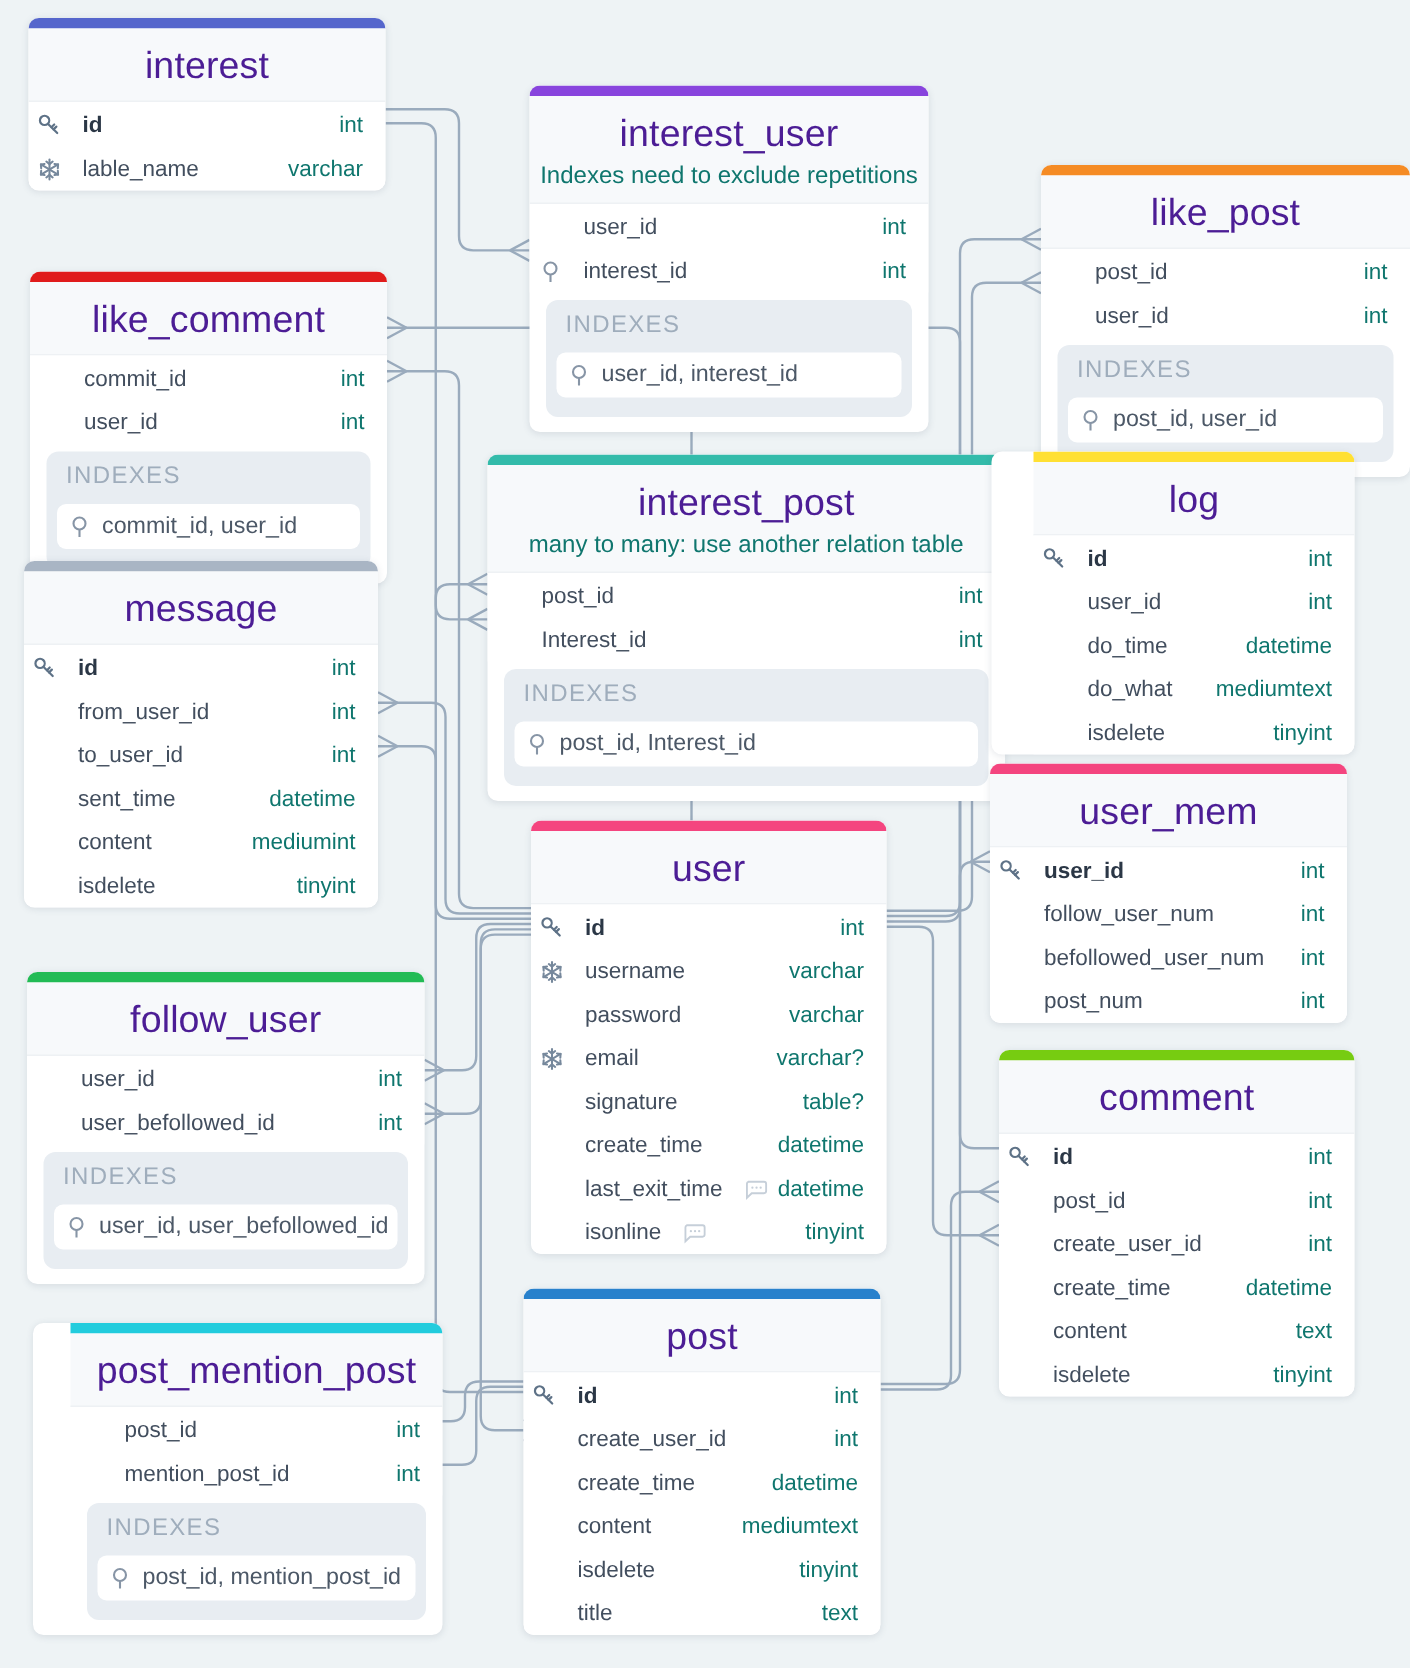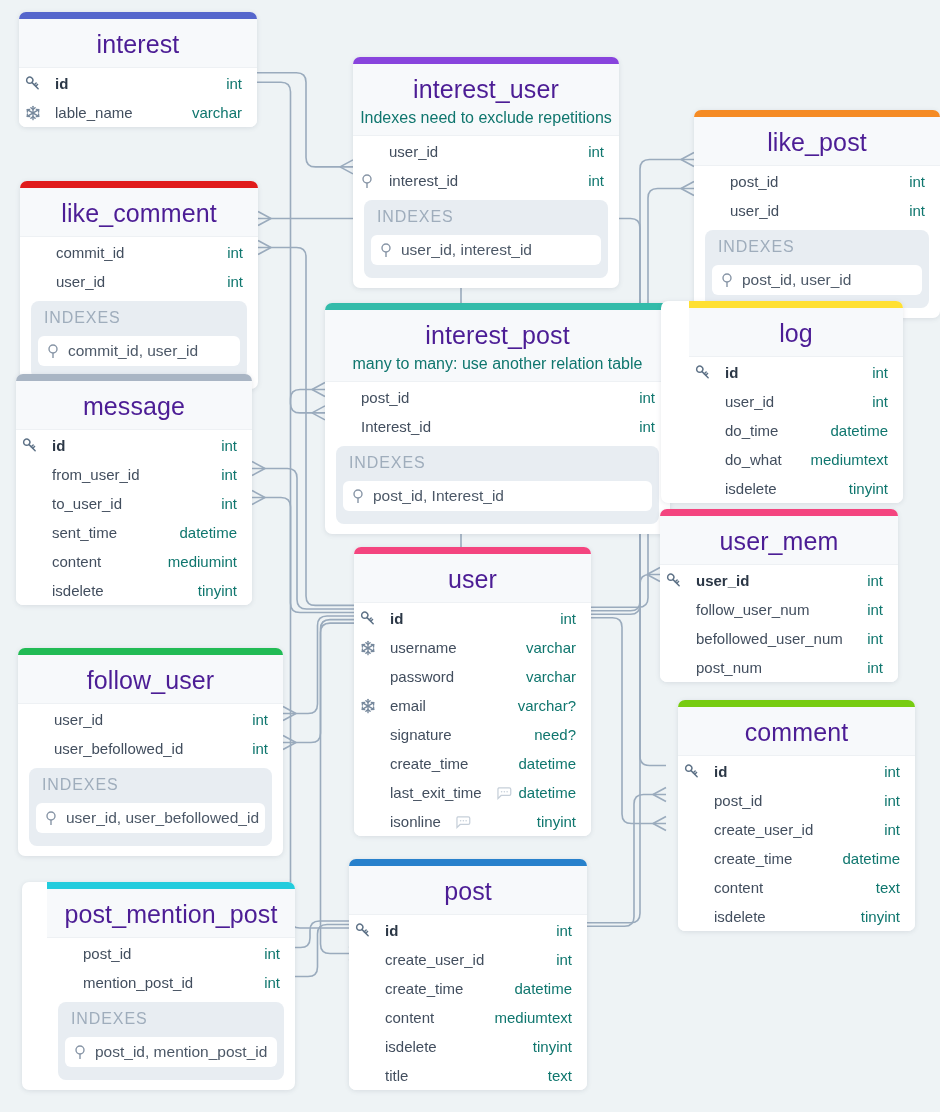--- a/index.html
+++ b/index.html
@@ -405,21 +405,21 @@
             </span>
         <span>email</span>
       </span>
       <span class="ft">varchar?</span>
     </div>
     <div class="row">
       <span class="fn">
         <span class="ic"></span>
         <span>signature</span>
       </span>
-      <span class="ft">need?</span>
+      <span class="ft">table?</span>
     </div>
     <div class="row">
       <span class="fn">
         <span class="ic"></span>
         <span>create_time</span>
       </span>
       <span class="ft">datetime</span>
     </div>
     <div class="row">
       <span class="fn">
@@ -630,21 +630,21 @@
     </div>
     <div class="row">
       <span class="fn">
         <span class="ic"></span>
         <span>post_num</span>
       </span>
       <span class="ft">int</span>
     </div>
   </div>
 </div>
-<div class="tbl" style="left:666px;top:700px;width:237px;margin-left:12px;">
+<div class="tbl" style="left:666px;top:700px;width:237px;">
   <div class="bar" style="background:#77cc11"></div>
   <div class="hdr">
     <div class="name">comment</div>
   </div>
   <div class="rows">
     <div class="row pk">
       <span class="fn">
         <span class="ic">
               <svg viewBox="0 0 18 18" fill="none" stroke="#5e7287" stroke-width="1.65" stroke-linecap="round">
                 <path d="M7.75 7.25 a3.45 3.45 0 1 1 -4.9 -4.9 a3.45 3.45 0 0 1 4.9 4.9 z"></path>

